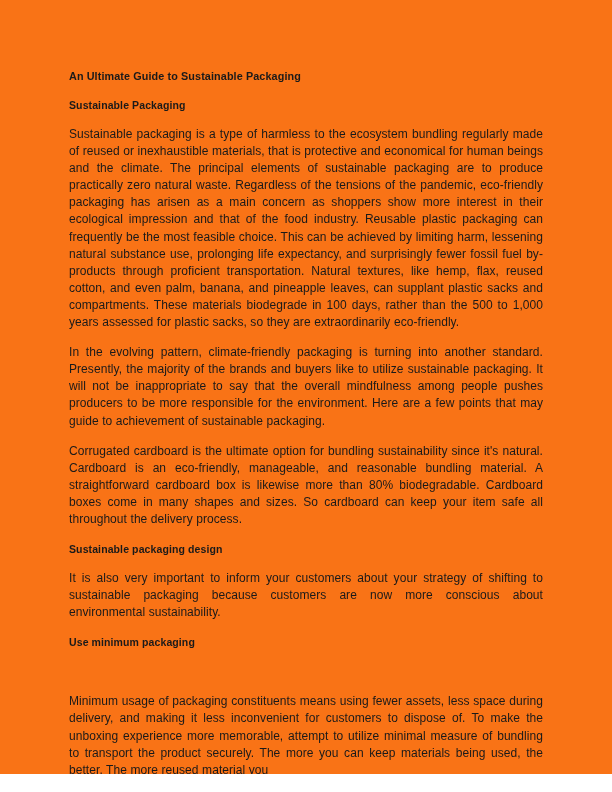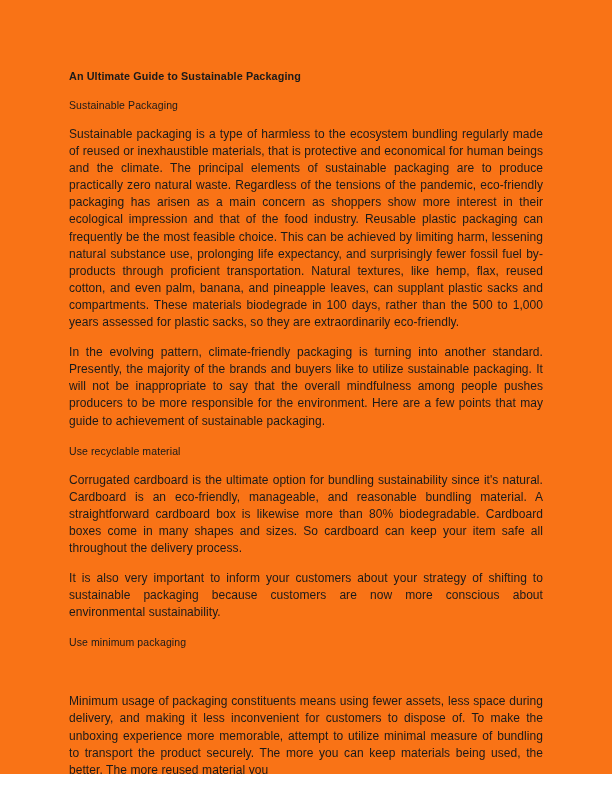--- a/index.html
+++ b/index.html
@@ -29,21 +29,21 @@
   .doc-title {
     font-size: 10.8px;
     font-weight: bold;
     line-height: 17px;
     margin: 0 0 12px 0;
     text-align: left;
     letter-spacing: 0.01em;
   }
   .heading {
     font-size: 10.5px;
-    font-weight: normal;
+    font-weight: bold;
     line-height: 17px;
     margin: 0 0 12px 0;
     text-align: left;
     letter-spacing: 0.01em;
   }
   .para {
     font-size: 12px;
     font-weight: normal;
     line-height: 17.1px;
     margin: 0 0 13px 0;
@@ -64,24 +64,24 @@
   <div class="content">
 
     <h1 class="doc-title">An Ultimate Guide to Sustainable Packaging</h1>
 
     <h2 class="heading">Sustainable Packaging</h2>
 
     <p class="para">Sustainable packaging is a type of harmless to the ecosystem bundling regularly made of reused or inexhaustible materials, that is protective and economical for human beings and the climate. The principal elements of sustainable packaging are to produce practically zero natural waste. Regardless of the tensions of the pandemic, eco-friendly packaging has arisen as a main concern as shoppers show more interest in their ecological impression and that of the food industry. Reusable plastic packaging can frequently be the most feasible choice. This can be achieved by limiting harm, lessening natural substance use, prolonging life expectancy, and surprisingly fewer fossil fuel by-products through proficient transportation. Natural textures, like hemp, flax, reused cotton, and even palm, banana, and pineapple leaves, can supplant plastic sacks and compartments. These materials biodegrade in 100 days, rather than the 500 to 1,000 years assessed for plastic sacks, so they are extraordinarily eco-friendly.</p>
 
     <p class="para">In the evolving pattern, climate-friendly packaging is turning into another standard. Presently, the majority of the brands and buyers like to utilize sustainable packaging. It will not be inappropriate to say that the overall mindfulness among people pushes producers to be more responsible for the environment. Here are a few points that may guide to achievement of sustainable packaging.</p>
 
-    <h2 class="heading">Use recyclable material</h2>
 
     <p class="para">Corrugated cardboard is the ultimate option for bundling sustainability since it's natural. Cardboard is an eco-friendly, manageable, and reasonable bundling material. A straightforward cardboard box is likewise more than 80% biodegradable. Cardboard boxes come in many shapes and sizes. So cardboard can keep your item safe all throughout the delivery process.</p>
 
+    <h2 class="heading">Sustainable packaging design</h2>
 
 
     <p class="para">It is also very important to inform your customers about your strategy of shifting to sustainable packaging because customers are now more conscious about environmental sustainability.</p>
 
     <h2 class="heading">Use minimum packaging</h2>
 
     <p class="para">Minimum usage of packaging constituents means using fewer assets, less space during delivery, and making it less inconvenient for customers to dispose of. To make the unboxing experience more memorable, attempt to utilize minimal measure of bundling to transport the product securely. The more you can keep materials being used, the better. The more reused material you</p>
 
   </div>
 </div>

